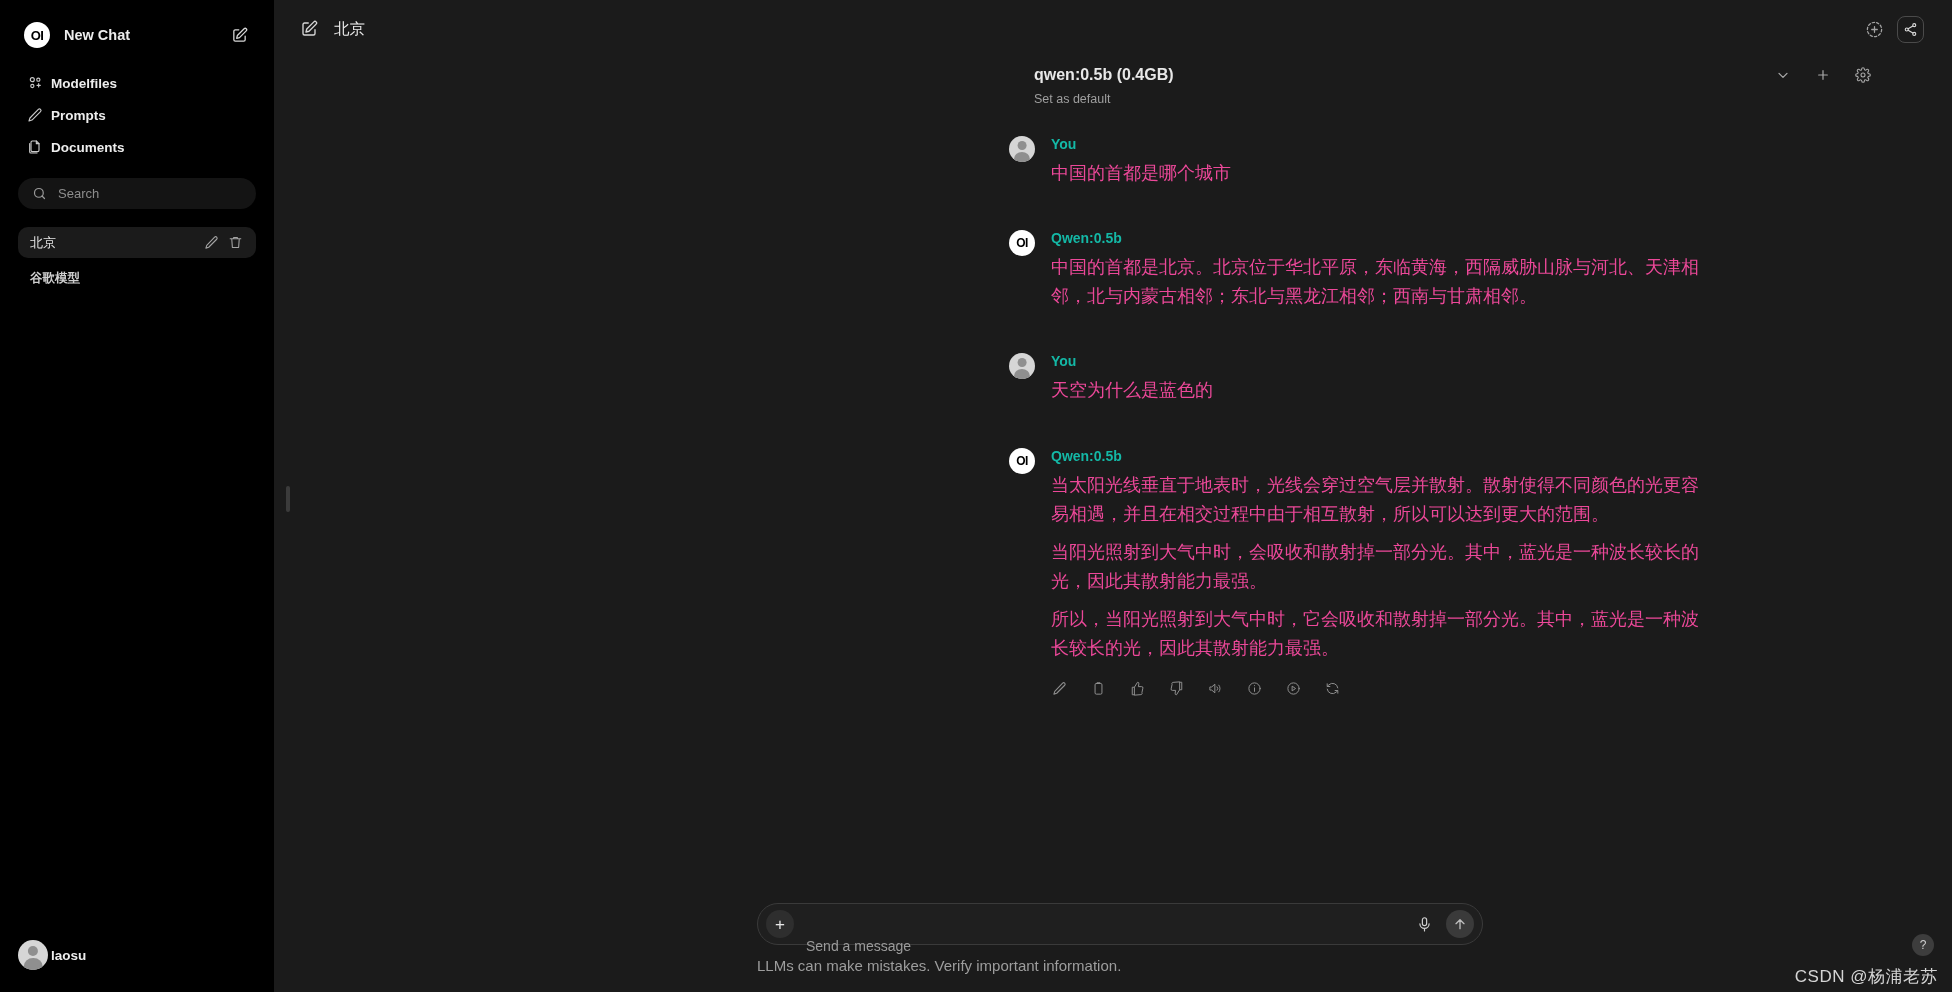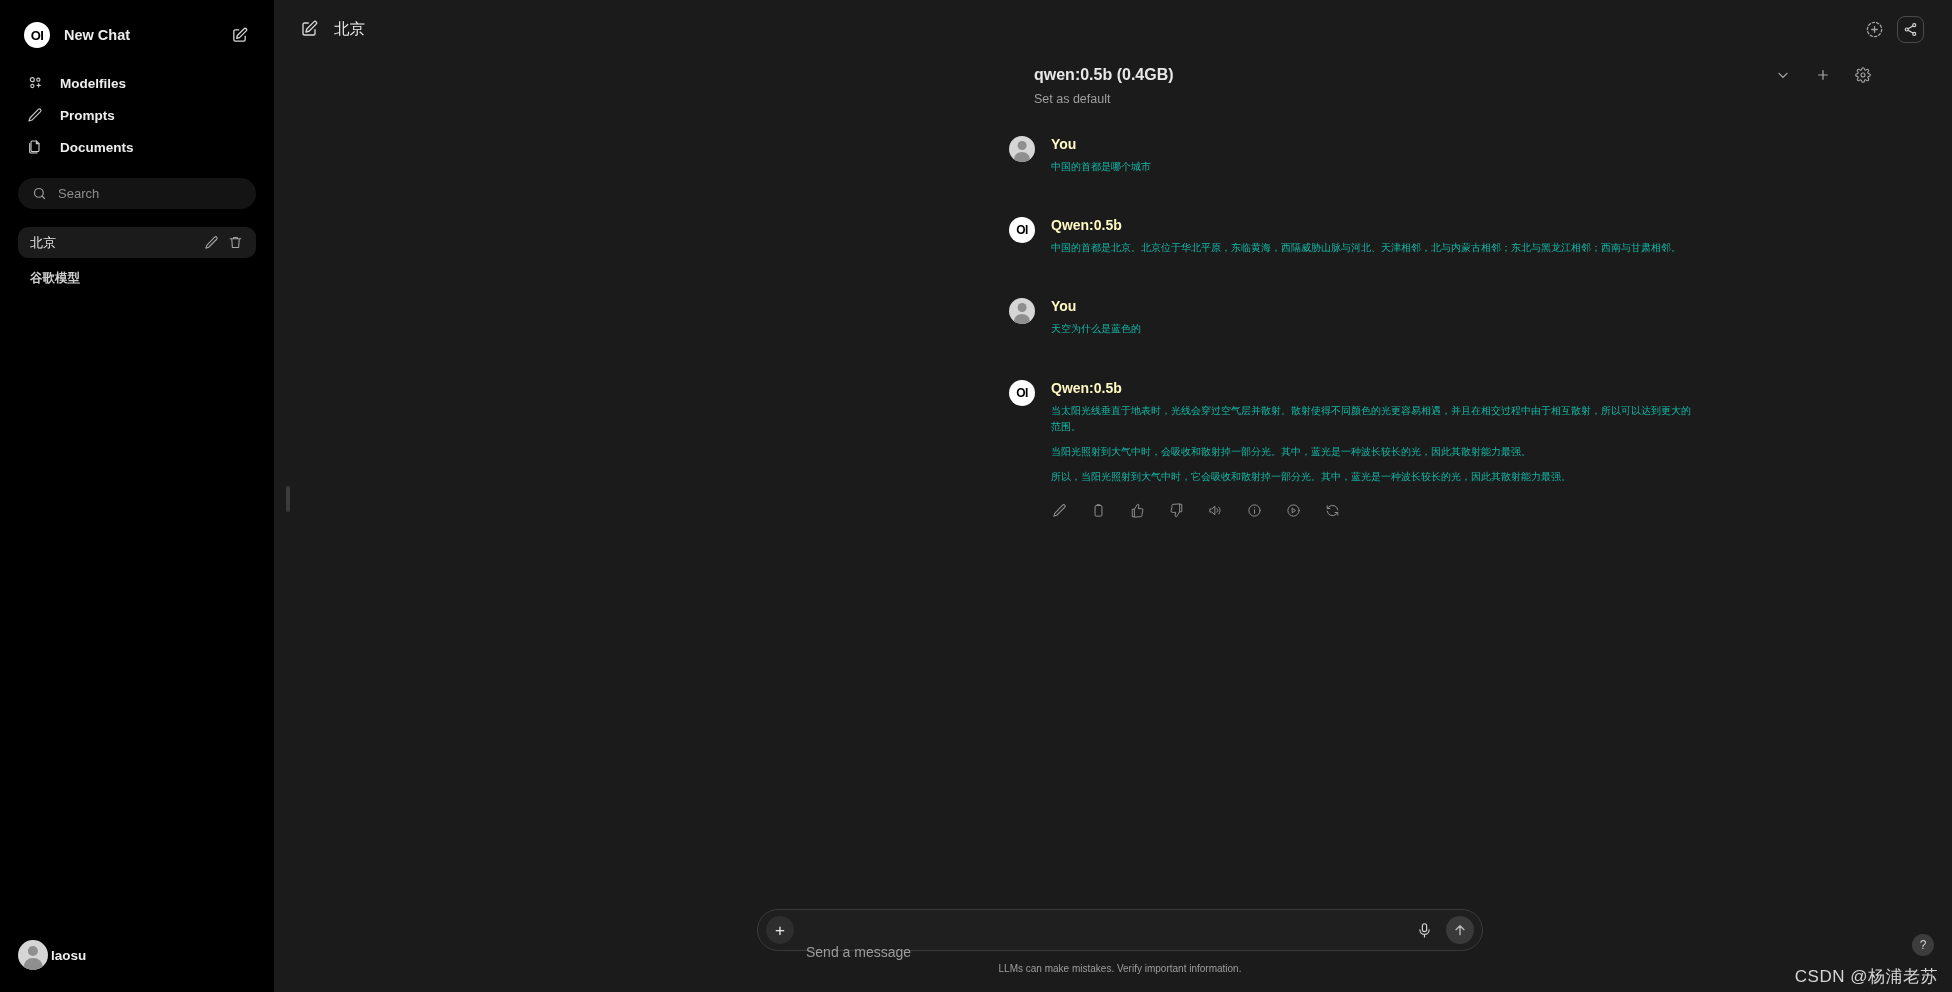--- a/index.html
+++ b/index.html
@@ -30,21 +30,21 @@
   }
   .sb-header-title {
     flex: 1; color: #ededed; font-size: 14.5px; font-weight: 600;
   }
   .sb-pen {
     width: 22px; height: 22px; display: flex;
     align-items: center; justify-content: center; cursor: pointer;
   }
   .sb-nav { margin-top: 10px; display: flex; flex-direction: column; gap: 2px; }
   .sb-nav-item {
-    display: flex; align-items: center; gap: 17px;
+    display: flex; align-items: center; gap: 8px;
     height: 30px; padding: 0 8px; border-radius: 8px; cursor: pointer;
   }
   .sb-nav-icon {
     width: 17px; height: 17px; flex: 0 0 17px;
     display: flex; align-items: center; justify-content: center;
     color: #c9c9c9;
   }
   .sb-nav-label { color: #ededed; font-size: 13.5px; font-weight: 600; }
 
   .search-box {
@@ -156,23 +156,23 @@
     content: ""; position: absolute; left: 50%; top: 60%;
     width: 62%; height: 56%; border-radius: 50% 50% 0 0;
     background: #8f8f8f; transform: translateX(-50%);
   }
   .bot-av {
     width: 26px; height: 26px; border-radius: 50%; background: #ffffff;
     color: #000; display: flex; align-items: center; justify-content: center;
     font-size: 12px; font-weight: 700; letter-spacing: -0.5px;
   }
   .msg-body { flex: 1; min-width: 0; }
-  .msg-name { color: #fef9c3; font-size: 14px; font-weight: 700; margin-bottom: 7px; }
+  .msg-name { color: #14b8a6; font-size: 14px; font-weight: 700; margin-bottom: 7px; }
   .msg-para {
-    color: #14b8a6; font-size: 10px; line-height: 1.62;
+    color: #ec4899; font-size: 18px; line-height: 1.62;
     margin-bottom: 2px;
   }
   .msg-para + .msg-para { margin-top: 9px; }
   .msg-actions { display: flex; align-items: center; gap: 23px; margin-top: 17px; }
   .act-icon { width: 16px; height: 16px; color: #8e8e8e; display:flex;
               align-items:center; justify-content:center; cursor: pointer; }
 
   
   .composer-area {
     padding: 0 0 18px 0; display: flex; flex-direction: column; align-items: center;
@@ -194,21 +194,21 @@
   }
   .composer-input::placeholder { color: #9b9b9b; }
   .mic-btn { width: 20px; height: 20px; color: #cfcfcf; display:flex; cursor:pointer;
              align-items:center; justify-content:center; flex: 0 0 20px; }
   .send-btn {
     width: 28px; height: 28px; border-radius: 50%; background: #3a3a3a;
     color: #bdbdbd; display: flex; align-items: center; justify-content: center;
     flex: 0 0 28px; cursor: pointer;
   }
   .disclaimer {
-    margin-top: 12px; color: #9d9d9d; font-size: 10px; text-align: center;
+    margin-top: 12px; color: #9d9d9d; font-size: 15px; 
     width: 740px; padding-left: 14px;
   }
 
   .help-btn {
     position: absolute; right: 18px; bottom: 36px;
     width: 22px; height: 22px; border-radius: 50%; background: #3d3d3d;
     color: #cfcfcf; font-size: 12px; display: flex; align-items: center;
     justify-content: center; cursor: pointer; z-index: 30;
   }
   .watermark {

